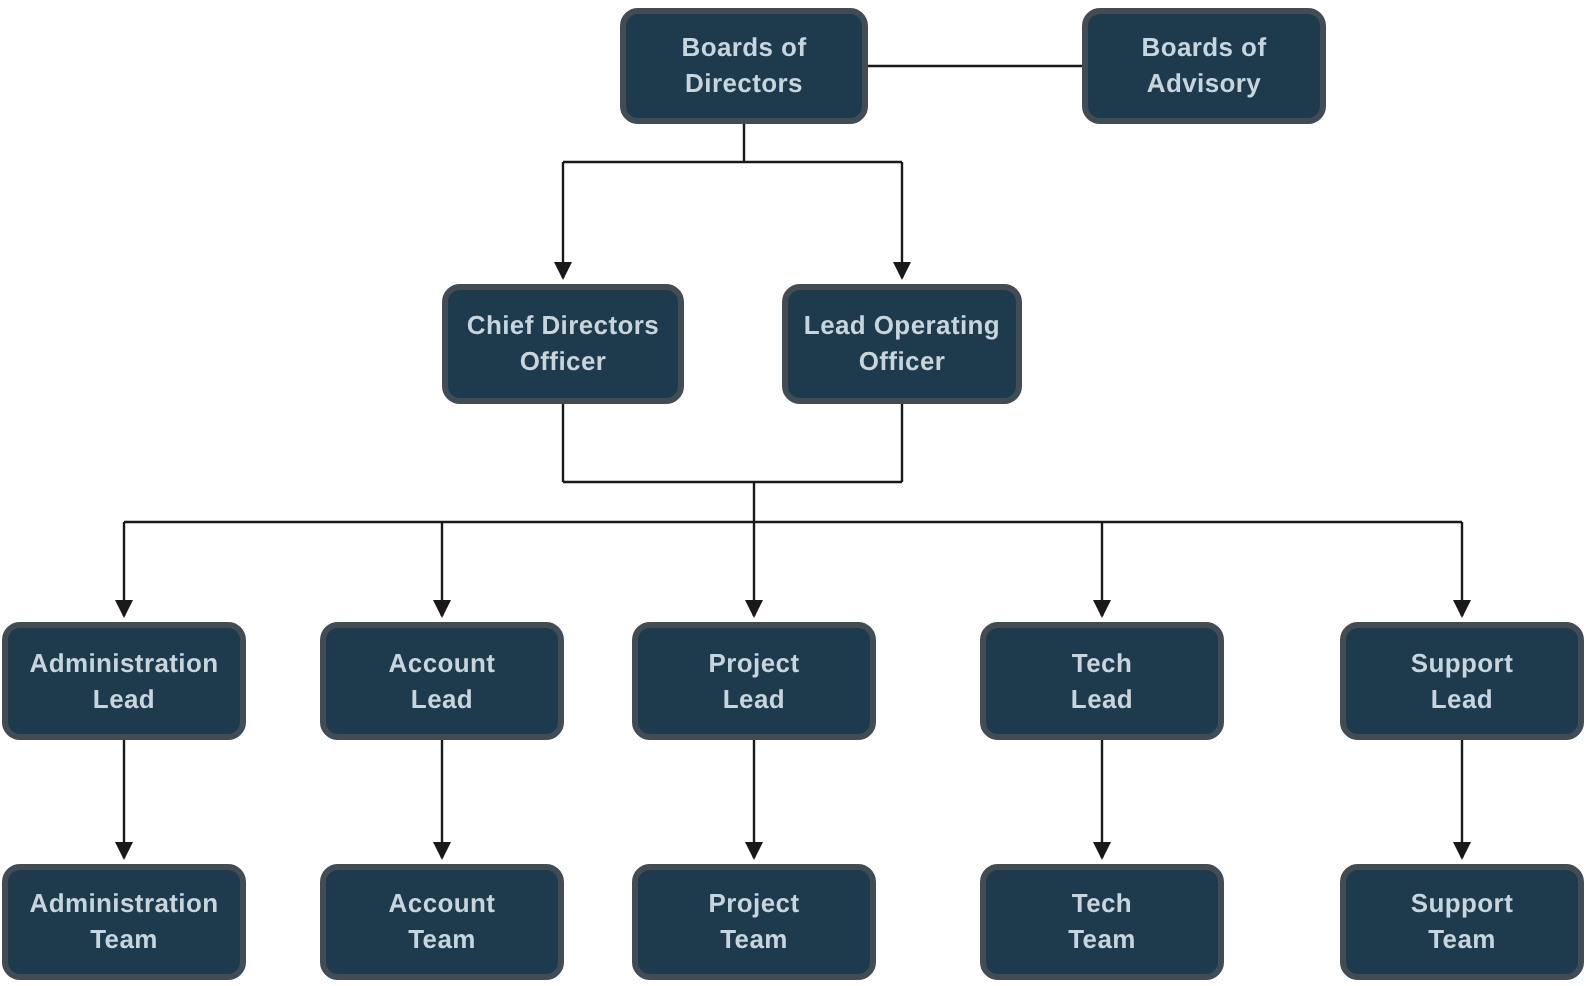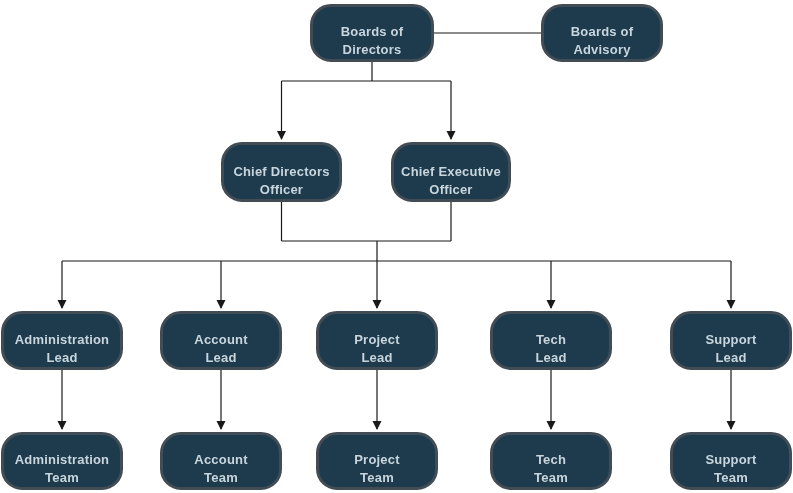--- a/index.html
+++ b/index.html
@@ -27,23 +27,23 @@
     fill: none;
   }
   .arrowhead-shape {
     fill: var(--connector, #191919);
   }
   .node {
     position: absolute;
     box-sizing: border-box;
     background: var(--node-fill, #1d3b4d);
     border: 3px solid var(--node-border, #424c54);
-    border-radius: 21px;
+    border-radius: 9px;
     display: flex;
-    align-items: flex-end;
+    align-items: center;
     justify-content: center;
     text-align: center;
   }
   .node-label {
     white-space: pre-line;
     color: var(--node-text, #c9d5dc);
     font-weight: bold;
     font-size: 13px;
     line-height: 18px;
     letter-spacing: 0.2px;
@@ -92,21 +92,21 @@
   <div class="node" style="left:541px; top:4px; width:122px; height:58px">
     <span class="node-label">Boards of
 Advisory</span>
   </div>
 
   <div class="node" style="left:221px; top:142px; width:121px; height:60px">
     <span class="node-label">Chief Directors
 Officer</span>
   </div>
   <div class="node" style="left:391px; top:142px; width:120px; height:60px">
-    <span class="node-label">Chief Executive
+    <span class="node-label">Lead Operating
 Officer</span>
   </div>
 
   <div class="node" style="left:1px; top:311px; width:122px; height:59px">
     <span class="node-label">Administration
 Lead</span>
   </div>
   <div class="node" style="left:160px; top:311px; width:122px; height:59px">
     <span class="node-label">Account
 Lead</span>

